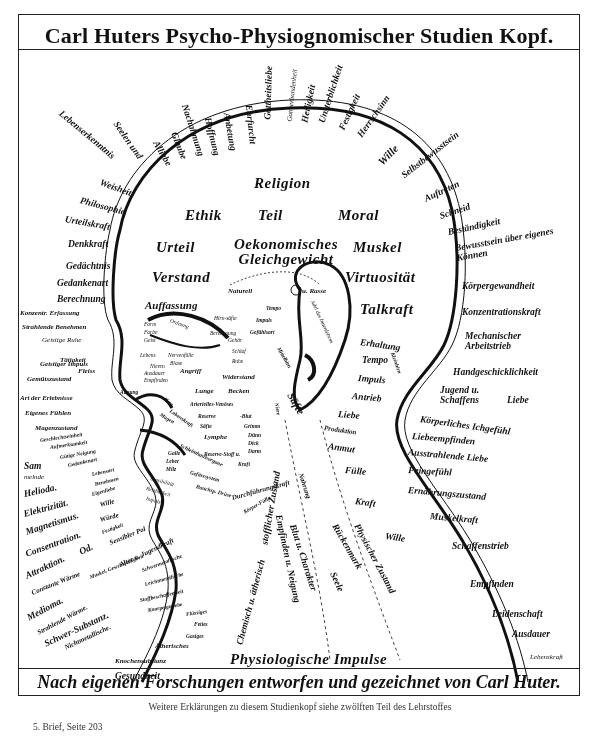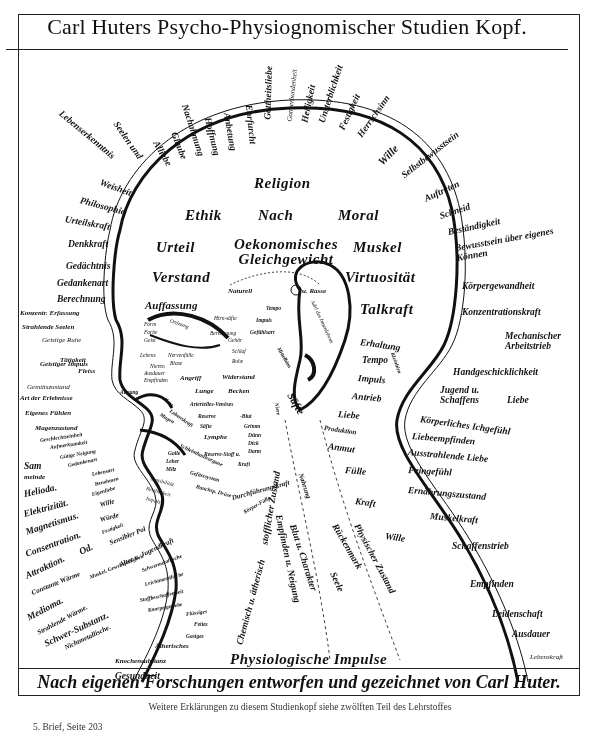--- a/index.html
+++ b/index.html
@@ -1,18 +1,18 @@
 <!DOCTYPE html>
 <html><head>
 <meta charset="utf-8">
 <style>
   html, body { margin:0; padding:0; background:#ffffff; }
   body { width:600px; height:747px; position:relative; overflow:hidden; font-family:"DejaVu Serif", serif; color:#111; }
   .frame { position:absolute; left:18px; top:14px; width:562px; height:682px; border:1.5px solid #222; box-sizing:border-box; }
-  .title-bar { position:absolute; left:6px; top:14px; width:562px; height:36px; border-bottom:1.5px solid #222; box-sizing:border-box; display:flex; align-items:flex-start; justify-content:center; }
+  .title-bar { position:absolute; left:18px; top:14px; width:562px; height:36px; border-bottom:1.5px solid #222; box-sizing:border-box; display:flex; align-items:flex-end; justify-content:center;font-weight:bold; }
   .title { font-family:"Liberation Serif", serif; font-size:22px; letter-spacing:0.2px; color:#111; }
   .footer-bar { position:absolute; left:18px; top:668px; width:562px; height:28px; border-top:1.5px solid #222; box-sizing:border-box; display:flex; align-items:center; justify-content:center; }
   .footer-text { font-family:"Liberation Serif", serif; font-style:italic; font-weight:bold; font-size:18px; color:#111; }
   .note { position:absolute; left:0; top:702px; width:600px; text-align:center; font-family:"Liberation Serif", serif; font-size:9.5px; color:#333; }
   .ref { position:absolute; left:33px; top:722px; font-family:"Liberation Serif", serif; font-size:9.5px; color:#333; }
   svg.head { position:absolute; left:0; top:0; }
   .lbl { position:absolute; font-family:"Liberation Serif", serif; font-style:italic; white-space:nowrap; color:#111; transform-origin:left center; line-height:1; }
   .big { font-size:15px; font-weight:bold; letter-spacing:0.5px; }
   .med { font-size:11px; font-weight:bold; }
   .sm { font-size:9.5px; font-weight:bold; }
@@ -45,21 +45,21 @@
 
   <path d="M230,285 C260,270 300,265 320,285" fill="none" stroke="#111" stroke-width="0.8" stroke-dasharray="2,2"></path>
   <path d="M285,420 C300,500 320,580 330,660" fill="none" stroke="#111" stroke-width="0.8" stroke-dasharray="3,3"></path>
   <path d="M320,420 C340,500 370,580 400,660" fill="none" stroke="#111" stroke-width="0.8" stroke-dasharray="3,3"></path>
 
   <circle cx="296" cy="290" r="5" fill="none" stroke="#111" stroke-width="1"></circle>
 </svg>
 
 <span class="lbl big" style="left:254px;top:176px;">Religion</span>
 <span class="lbl big" style="left:185px;top:208px;">Ethik</span>
-<span class="lbl big" style="left:258px;top:208px;">Nach</span>
+<span class="lbl big" style="left:258px;top:208px;">Teil</span>
 <span class="lbl big" style="left:338px;top:208px;text-align:right;">Moral</span>
 <span class="lbl big" style="left:156px;top:240px;">Urteil</span>
 <span class="lbl big" style="left:226px;top:237px;width:120px;white-space:normal;text-align:center;">Oekonomisches Gleichgewicht</span>
 <span class="lbl big" style="left:353px;top:240px;">Muskel</span>
 <span class="lbl big" style="left:152px;top:270px;">Verstand</span>
 <span class="lbl big" style="left:345px;top:270px;">Virtuosität</span>
 <span class="lbl med" style="left:145px;top:300px;">Auffassung</span>
 <span class="lbl big" style="left:360px;top:302px;">Talkraft</span>
 
 <span class="lbl sm" style="left:60px;top:108px;transform:rotate(40deg);">Lebenserkenntnis</span>
@@ -78,21 +78,21 @@
 <span class="lbl sm" style="left:360px;top:132px;transform:rotate(-55deg);">Herrschsinn</span>
 <span class="lbl med" style="left:380px;top:158px;transform:rotate(-45deg);">Wille</span>
 <span class="lbl sm" style="left:403px;top:172px;transform:rotate(-38deg);">Selbstbewusstsein</span>
 
 <span class="lbl sm" style="left:425px;top:195px;transform:rotate(-25deg);">Auftreten</span>
 <span class="lbl sm" style="left:440px;top:212px;transform:rotate(-18deg);">Schneid</span>
 <span class="lbl sm" style="left:448px;top:228px;transform:rotate(-12deg);">Beständigkeit</span>
 <span class="lbl sm" style="left:456px;top:244px;width:120px;white-space:normal;transform:rotate(-10deg);">Bewusstsein über eigenes Können</span>
 <span class="lbl sm" style="left:462px;top:282px;">Körpergewandheit</span>
 <span class="lbl sm" style="left:462px;top:308px;">Konzentrationskraft</span>
-<span class="lbl sm" style="left:465px;top:332px;width:90px;white-space:normal;margin-left:40px;">Mechanischer Arbeitstrieb</span>
+<span class="lbl sm" style="left:465px;top:332px;width:90px;white-space:normal;">Mechanischer Arbeitstrieb</span>
 <span class="lbl sm" style="left:453px;top:368px;">Handgeschicklichkeit</span>
 <span class="lbl sm" style="left:440px;top:386px;width:60px;white-space:normal;">Jugend u. Schaffens</span>
 <span class="lbl sm" style="left:507px;top:396px;">Liebe</span>
 <span class="lbl sm" style="left:420px;top:415px;transform:rotate(8deg);">Körperliches Ichgefühl</span>
 <span class="lbl sm" style="left:412px;top:432px;transform:rotate(5deg);">Liebeempfinden</span>
 <span class="lbl sm" style="left:408px;top:448px;transform:rotate(5deg);">Ausstrahlende Liebe</span>
 <span class="lbl sm" style="left:408px;top:466px;transform:rotate(3deg);">Feingefühl</span>
 <span class="lbl sm" style="left:408px;top:486px;transform:rotate(5deg);">Ernährungszustand</span>
 <span class="lbl sm" style="left:430px;top:512px;transform:rotate(5deg);">Muskelkraft</span>
 <span class="lbl sm" style="left:452px;top:542px;">Schaffenstrieb</span>
@@ -102,41 +102,41 @@
 <span class="lbl xs" style="left:530px;top:654px;">Lebenskraft</span>
 
 <span class="lbl sm" style="left:100px;top:178px;transform:rotate(20deg);">Weisheit</span>
 <span class="lbl sm" style="left:80px;top:196px;transform:rotate(15deg);">Philosophie</span>
 <span class="lbl sm" style="left:65px;top:215px;transform:rotate(10deg);">Urteilskraft</span>
 <span class="lbl sm" style="left:68px;top:240px;">Denkkraft</span>
 <span class="lbl sm" style="left:66px;top:262px;">Gedächtnis</span>
 <span class="lbl sm" style="left:57px;top:279px;">Gedankenart</span>
 <span class="lbl sm" style="left:57px;top:295px;">Berechnung</span>
 <span class="lbl xs" style="left:20px;top:310px;font-weight:bold;">Konzentr. Erfassung</span>
-<span class="lbl xs" style="left:22px;top:324px;font-weight:bold;">Strahlende Seelen</span>
+<span class="lbl xs" style="left:22px;top:324px;font-weight:bold;">Strahlende Benehmen</span>
 <span class="lbl xs" style="left:42px;top:337px;font-weight:normal;">Geistige Ruhe</span>
 <span class="lbl xs" style="left:40px;top:348px;font-weight:bold;margin-top:13px;">Geistiger Impuls</span>
 <span class="lbl xs" style="left:60px;top:357px;font-weight:bold;">Tätigkeit</span>
 <span class="lbl xs" style="left:78px;top:368px;font-weight:bold;">Fleiss</span>
-<span class="lbl xs" style="left:27px;top:384px;font-weight:normal;">Gemütszustand</span>
+<span class="lbl xs" style="left:27px;top:376px;font-weight:bold;">Gemütszustand</span>
 <span class="lbl xs" style="left:20px;top:395px;font-weight:bold;">Art der Erlebnisse</span>
 <span class="lbl xs" style="left:25px;top:410px;font-weight:bold;">Eigenes Fühlen</span>
 <span class="lbl xs" style="left:35px;top:425px;font-weight:bold;text-align:right;">Magenzustand</span>
 <span class="lbl xxs" style="left:40px;top:438px;font-weight:bold;transform:rotate(-8deg);">Geschlechtseinheit</span>
 <span class="lbl xxs" style="left:50px;top:445px;font-weight:bold;transform:rotate(-8deg);">Aufmerksamkeit</span>
 <span class="lbl xxs" style="left:60px;top:455px;font-weight:bold;transform:rotate(-10deg);">Gütige Neigung</span>
 <span class="lbl xxs" style="left:68px;top:463px;font-weight:bold;transform:rotate(-12deg);">Gedankenart</span>
 <span class="lbl xxs" style="left:92px;top:472px;font-weight:bold;transform:rotate(-12deg);">Lebensart</span>
 <span class="lbl xxs" style="left:95px;top:482px;font-weight:bold;transform:rotate(-14deg);">Benehmen</span>
 <span class="lbl xxs" style="left:92px;top:492px;font-weight:bold;transform:rotate(-15deg);">Eigenliebe</span>
 <span class="lbl xs" style="left:100px;top:502px;font-weight:bold;transform:rotate(-15deg);">Wille</span>
 <span class="lbl xs" style="left:100px;top:517px;font-weight:bold;transform:rotate(-15deg);">Würde</span>
 
 <span class="lbl sm" style="left:24px;top:462px;">Sam</span>
-<span class="lbl xs" style="left:24px;top:474px;font-weight:bold;">melnde</span>
+<span class="lbl xs" style="left:24px;top:474px;font-weight:normal;">melnde</span>
 <span class="lbl sm" style="left:24px;top:490px;transform:rotate(-12deg);">Helioda.</span>
 <span class="lbl sm" style="left:24px;top:510px;transform:rotate(-15deg);">Elektrizität.</span>
 <span class="lbl sm" style="left:26px;top:528px;transform:rotate(-18deg);">Magnetismus.</span>
 <span class="lbl sm" style="left:26px;top:550px;transform:rotate(-20deg);">Consentration.</span>
 <span class="lbl sm" style="left:26px;top:572px;transform:rotate(-25deg);">Attraktion.</span>
 <span class="lbl sm" style="left:80px;top:548px;transform:rotate(-25deg);">Od.</span>
 <span class="lbl xxs" style="left:102px;top:530px;font-weight:bold;transform:rotate(-20deg);">Festigkeit</span>
 <span class="lbl xs" style="left:110px;top:540px;font-weight:bold;transform:rotate(-22deg);">Sensibler Pol</span>
 <span class="lbl xs" style="left:32px;top:590px;font-weight:bold;transform:rotate(-22deg);">Constante Wärme</span>
 <span class="lbl xxs" style="left:90px;top:575px;font-weight:bold;transform:rotate(-22deg);">Muskel. Gewebsfestigkeit</span>
@@ -170,21 +170,21 @@
 <span class="lbl xxs" style="left:144px;top:338px;">Geist</span>
 <span class="lbl xxs" style="left:140px;top:353px;">Lebens</span>
 <span class="lbl xxs" style="left:168px;top:353px;">Nervenfülle</span>
 <span class="lbl xxs" style="left:170px;top:361px;">Blase</span>
 <span class="lbl xxs" style="left:150px;top:364px;">Nieren</span>
 <span class="lbl xxs" style="left:144px;top:371px;">Ausdauer</span>
 <span class="lbl xxs" style="left:144px;top:378px;">Empfinden</span>
 <span class="lbl xxs" style="left:228px;top:338px;">Gehör</span>
 <span class="lbl xxs" style="left:232px;top:349px;">Schlaf</span>
 <span class="lbl xxs" style="left:232px;top:359px;">Ruhe</span>
-<span class="lbl xs" style="left:180px;top:368px;font-weight:bold;margin-top:7px;">Angriff</span>
+<span class="lbl xs" style="left:180px;top:368px;font-weight:bold;">Angriff</span>
 <span class="lbl xs" style="left:222px;top:374px;font-weight:bold;">Widerstand</span>
 <span class="lbl xs" style="left:195px;top:388px;font-weight:bold;">Lunge</span>
 <span class="lbl xs" style="left:228px;top:388px;font-weight:bold;">Becken</span>
 <span class="lbl xxs" style="left:190px;top:402px;font-weight:bold;">Arterielles-Venöses</span>
 <span class="lbl xxs" style="left:198px;top:414px;font-weight:bold;">Reserve</span>
 <span class="lbl xxs" style="left:240px;top:414px;font-weight:bold;">-Blut</span>
 <span class="lbl xxs" style="left:200px;top:424px;font-weight:bold;">Säfte</span>
 <span class="lbl xxs" style="left:244px;top:424px;font-weight:bold;">Grimm</span>
 <span class="lbl xxs" style="left:248px;top:433px;font-weight:bold;">Dünn</span>
 <span class="lbl xxs" style="left:248px;top:441px;font-weight:bold;">Dick</span>

